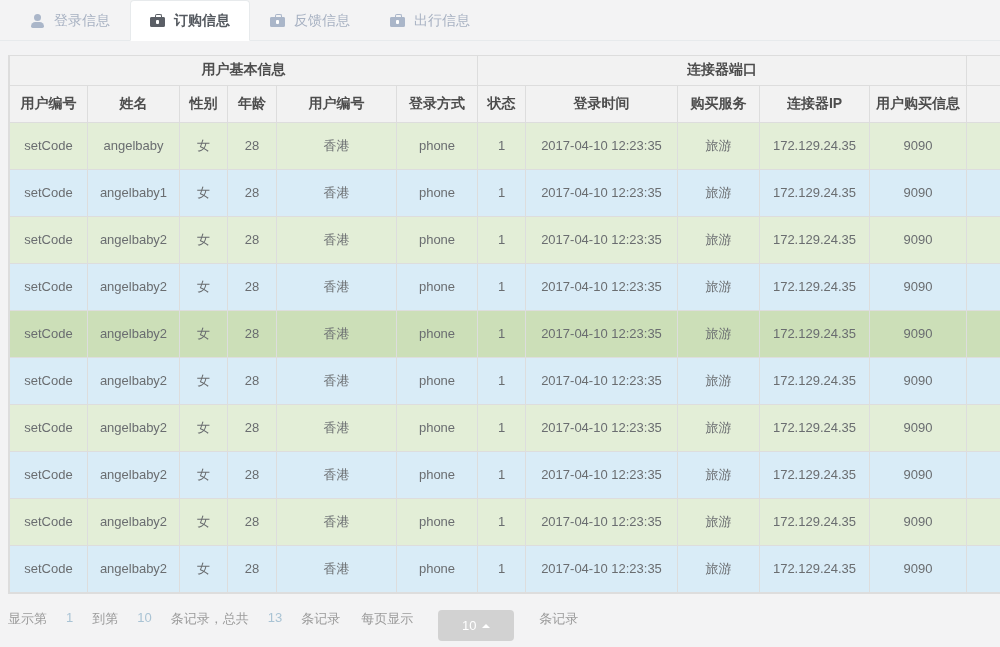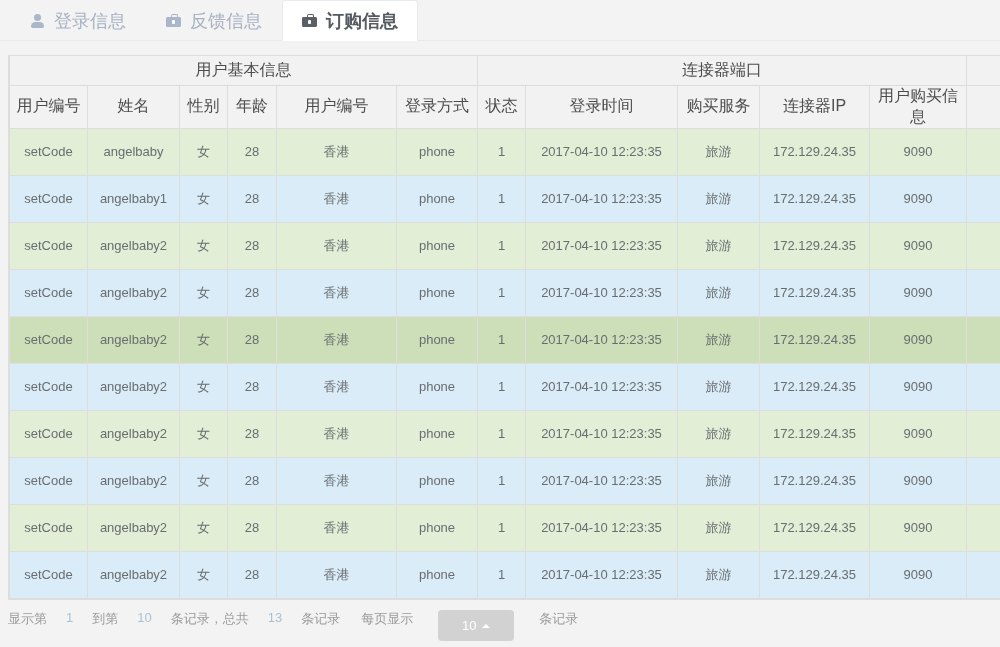--- a/index.html
+++ b/index.html
@@ -15,21 +15,21 @@
   
   .tabs{
     position:relative;height:41px;
     border-bottom:1px solid #e7eaec;
     padding-left:10px;box-sizing:border-box;
     background:#f3f3f4;
   }
   .tab{
     display:inline-flex;align-items:center;gap:9px;
     height:41px;padding:0 20px;box-sizing:border-box;
-    font-size:18px;color:#a7b1c2;
+    font-size:14px;color:#a7b1c2;
     vertical-align:top;
     position:relative;top:0;
     cursor:pointer;
   }
   .tab.active{
     background:#fff;color:#555a60;font-weight:bold;
     border:1px solid #e7eaec;border-bottom:1px solid #fff;
     border-radius:4px 4px 0 0;
     margin-bottom:-1px;
     padding:0 19px;
@@ -73,21 +73,21 @@
   }
   table{border-collapse:collapse;width:1100px;table-layout:fixed;}
   th,td{
     border:1px solid #dddddd;
     text-align:center;vertical-align:middle;
     box-sizing:border-box;
     font-weight:normal;
   }
   thead th{
     background:#f2f2f2;color:#4d4d4d;
-    font-weight:normal;font-size:16px;
+    font-weight:bold;font-size:14px;
     height:29px;padding:0 4px;
     border-top:none;
   }
   thead tr.grp th{height:29px;}
   thead tr.cols th{height:37px;}
   tbody td{
     height:47px;padding:0 4px;
     font-size:13px;color:#6a6d70;
   }
   tbody tr.r-green td{background:#e3eed7;}
@@ -117,30 +117,35 @@
   }
 </style>
 </head>
 <body>
 
 <div class="page">
 
   <div class="tabs" id="tabbar"><div class="tab">
         <span class="ticon ic-user"></span>
         <span>登录信息</span>
+      </div><div class="tab active">
+        <span class="ticon ic-case">
+          <span class="cbuckle"></span>
+        </span>
+        <span>订购信息</span>
       </div><div class="tab">
         <span class="ticon ic-case">
           <span class="cbuckle"></span>
         </span>
         <span>反馈信息</span>
-      </div><div class="tab active">
+      </div><div class="tab">
         <span class="ticon ic-case">
           <span class="cbuckle"></span>
         </span>
-        <span>订购信息</span>
+        <span>出行信息</span>
       </div></div>
 
   <div class="panel">
     <table>
       <colgroup>
         <col style="width:78px">
           <col style="width:92px">
           <col style="width:48px">
         <col style="width:49px">
           <col style="width:120px">

